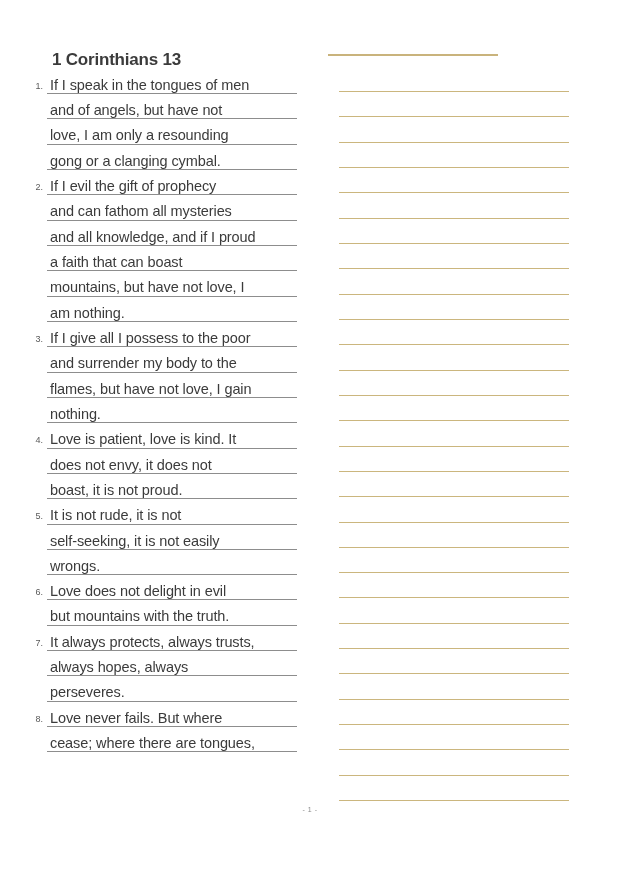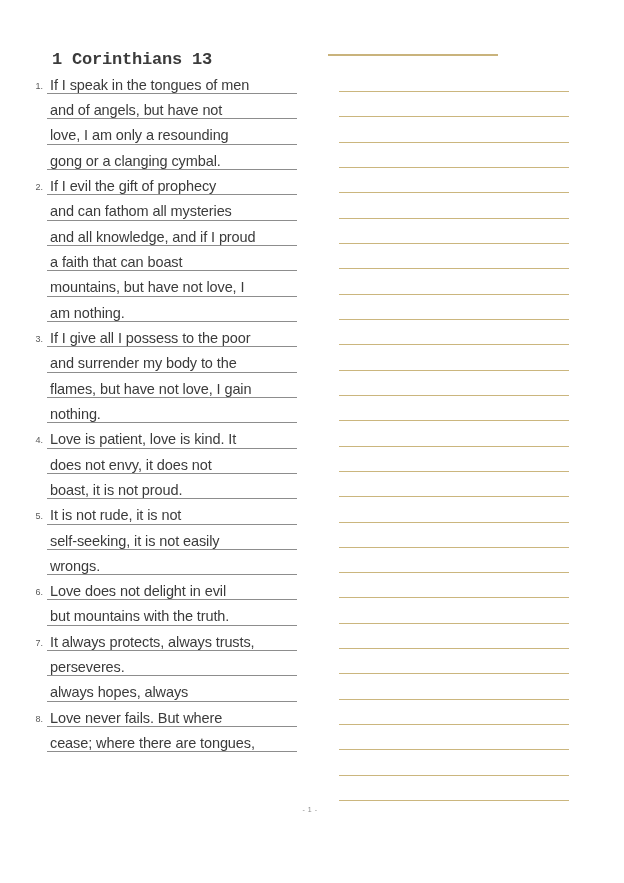--- a/index.html
+++ b/index.html
@@ -17,21 +17,20 @@
     background:#ffffff;
     font-family:"Liberation Sans", sans-serif;
     overflow:hidden;
   }
   .title{
     position:absolute;left:52px;top:41px;
     font-size:17px;font-weight:bold;letter-spacing:-0.2px;
     color:var(--text-c);
     line-height:16px;
     white-space:nowrap;
-    font-family:Liberation Mono, monospace;
   }
   .name-line{
     position:absolute;left:328px;top:54px;
     width:170px;height:2px;
     background:var(--accent-c);
   }
   .verse-list{
     position:absolute;left:47px;top:68.6px;width:250px;
   }
   .row{height:25.33px;box-sizing:border-box;}
@@ -95,22 +94,22 @@
       <div class="row verse-line"><span class="vtext">nothing.</span></div>
       <div class="row verse-line"><span class="vnum">4.</span><span class="vtext">Love is patient, love is kind. It</span></div>
       <div class="row verse-line"><span class="vtext">does not envy, it does not</span></div>
       <div class="row verse-line"><span class="vtext">boast, it is not proud.</span></div>
       <div class="row verse-line"><span class="vnum">5.</span><span class="vtext">It is not rude, it is not</span></div>
       <div class="row verse-line"><span class="vtext">self-seeking, it is not easily</span></div>
       <div class="row verse-line"><span class="vtext">wrongs.</span></div>
       <div class="row verse-line"><span class="vnum">6.</span><span class="vtext">Love does not delight in evil</span></div>
       <div class="row verse-line"><span class="vtext">but mountains with the truth.</span></div>
       <div class="row verse-line"><span class="vnum">7.</span><span class="vtext">It always protects, always trusts,</span></div>
+      <div class="row verse-line"><span class="vtext">always hopes, always</span></div>
       <div class="row verse-line"><span class="vtext">perseveres.</span></div>
-      <div class="row verse-line"><span class="vtext">always hopes, always</span></div>
       <div class="row verse-line"><span class="vnum">8.</span><span class="vtext">Love never fails. But where</span></div>
       <div class="row verse-line"><span class="vtext">cease; where there are tongues,</span></div>
     </div>
 
   <div class="writing-lines">
       <div class="row writing-line"></div>
       <div class="row writing-line"></div>
       <div class="row writing-line"></div>
       <div class="row writing-line"></div>
       <div class="row writing-line"></div>

